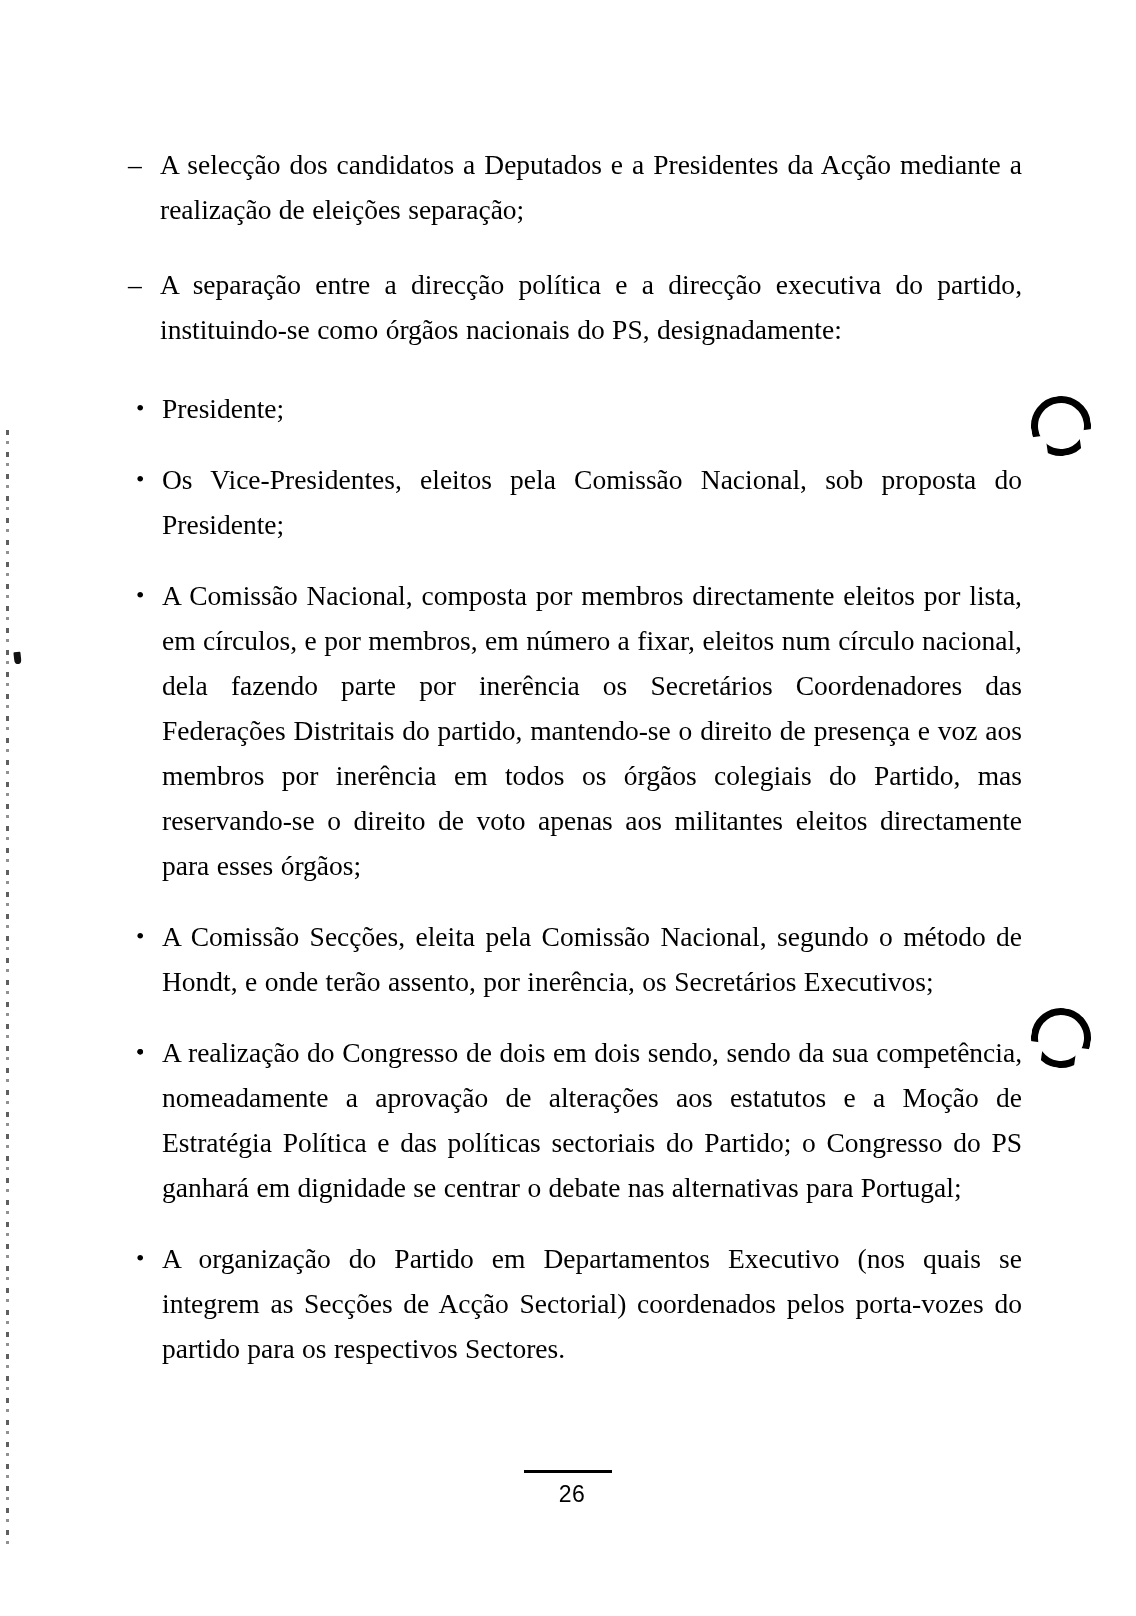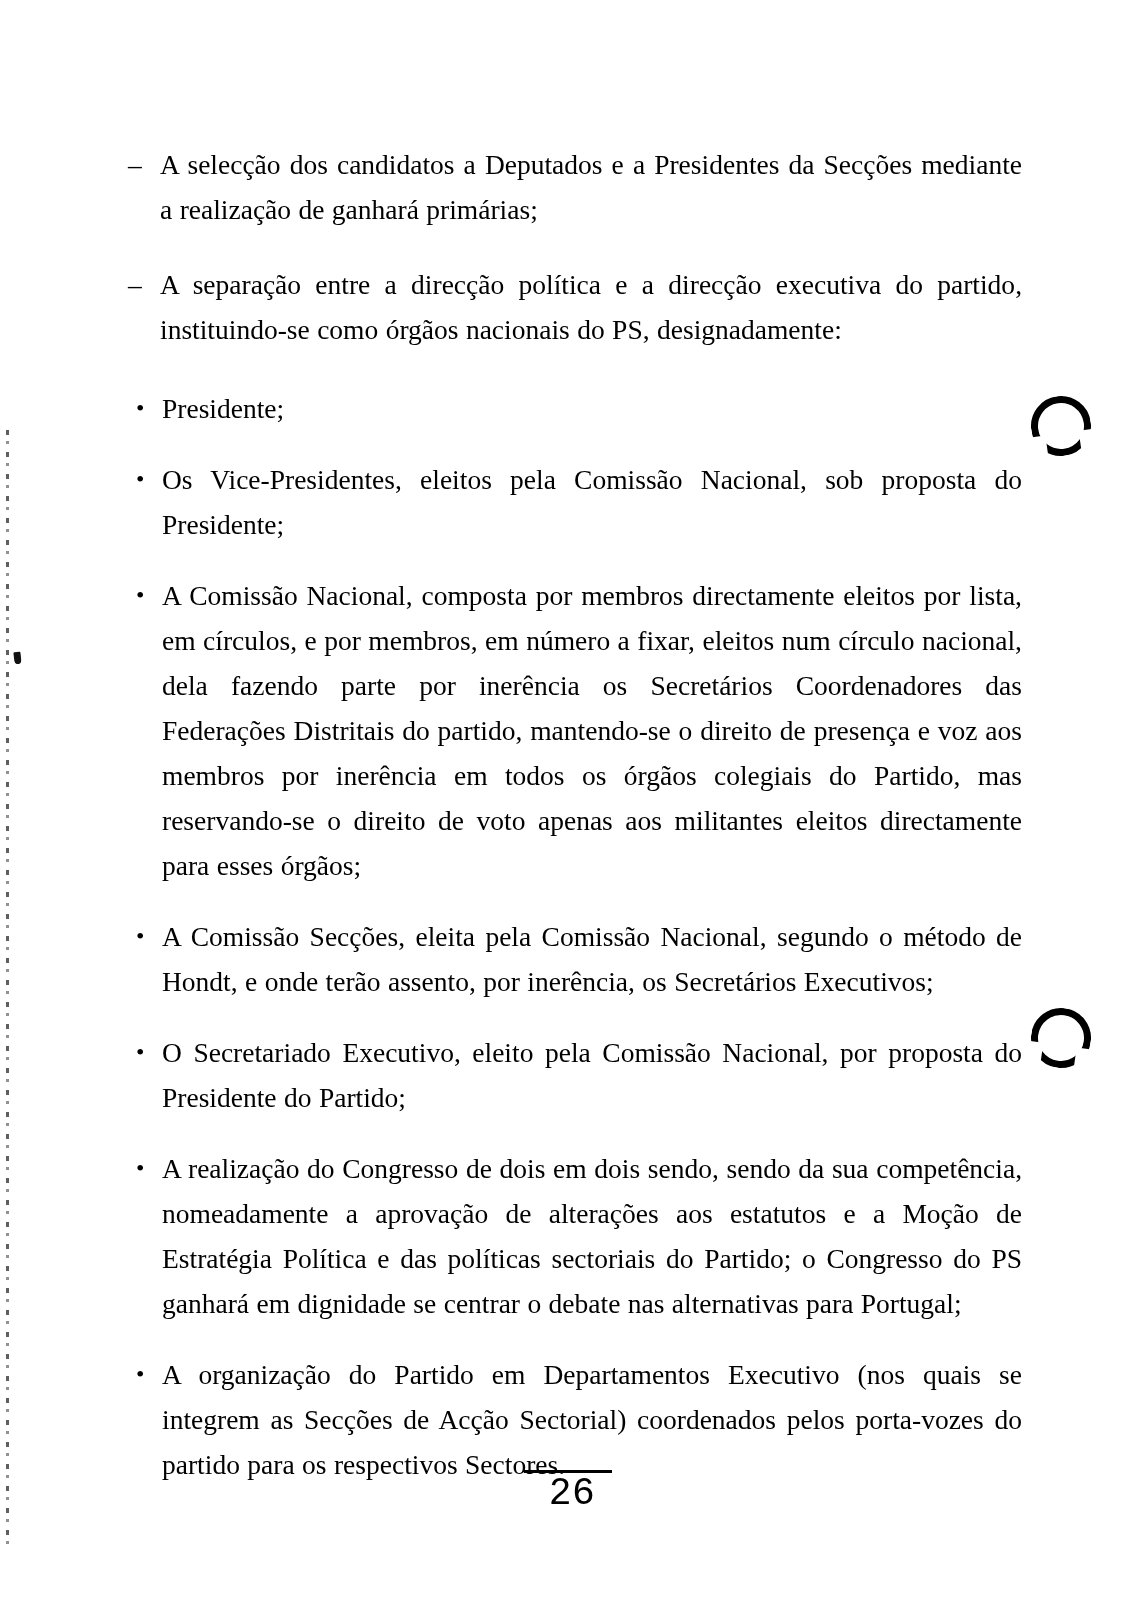--- a/index.html
+++ b/index.html
@@ -110,42 +110,42 @@
     width: 1136px;
     text-align: center;
   }
   .footer .rule {
     width: 88px;
     height: 3px;
     background: #000;
     margin: 0 auto 4px auto;
   }
   .footer .pageno {
-    font-family: Liberation Mono, monospace;
-    font-size: 38px;
+    font-family: Liberation Sans, sans-serif;
+    font-size: 23px;
     line-height: 34px;
     letter-spacing: 0.5px;
     margin-left: 8px;
   }
 </style>
 </head>
 <body>
 
 <div class="page">
 
   <div class="scan-edge"></div>
   <div class="scan-speck"></div>
 
   <div class="margin-hook h1"></div>
   <div class="margin-hook h2"></div>
 
   <div class="content">
     <div class="item dash-item">
       <span class="marker">–</span>
-      <span class="text">A selecção dos <b>candidatos a Deputados</b> e a <b>Presidentes da Secções</b> mediante a <b>realização de ganhará primárias</b>;</span>
+      <span class="text">A selecção dos <b>candidatos a Deputados</b> e a <b>Presidentes da Acção</b> mediante a <b>realização de eleições separação</b>;</span>
     </div>
 
     <div class="item dash-item group-gap">
       <span class="marker">–</span>
       <span class="text">A <b>separação entre a direcção política e a direcção executiva do partido</b>, instituindo-se como órgãos nacionais do PS, designadamente:</span>
     </div>
 
     <div class="item bullet">
       <span class="marker">•</span>
       <span class="text"><b>Presidente</b>;</span>
@@ -161,21 +161,20 @@
       <span class="text"><b>A Comissão Nacional</b>, composta por membros directamente eleitos por lista, em círculos, e por membros, em número a fixar, eleitos num círculo nacional, dela fazendo parte por inerência os Secretários Coordenadores das Federações Distritais do partido, mantendo-se o direito de presença e voz aos membros por inerência em todos os órgãos colegiais do Partido, mas reservando-se o direito de voto apenas aos militantes eleitos directamente para esses órgãos;</span>
     </div>
 
     <div class="item bullet">
       <span class="marker">•</span>
       <span class="text"><b>A Comissão Secções</b>, eleita pela Comissão Nacional, segundo o método de Hondt, e onde terão assento, por inerência, os Secretários Executivos;</span>
     </div>
 
     <div class="item bullet">
       <span class="marker">•</span>
-      <span class="text"><b>O Secretariado Executivo</b>, eleito pela Comissão Nacional, por proposta do Presidente do Partido;</span>
     </div>
 
     <div class="item bullet">
       <span class="marker">•</span>
       <span class="text"><b>A realização do Congresso de dois em dois sendo</b>, sendo da sua competência, nomeadamente a aprovação de alterações aos estatutos e a Moção de Estratégia Política e das políticas sectoriais do Partido; o Congresso do PS ganhará em dignidade se centrar o debate nas alternativas para Portugal;</span>
     </div>
 
     <div class="item bullet">
       <span class="marker">•</span>
       <span class="text"><b>A organização do Partido em Departamentos Executivo</b> (nos quais se integrem as Secções de Acção Sectorial) coordenados pelos porta-vozes do partido para os respectivos Sectores.</span>

